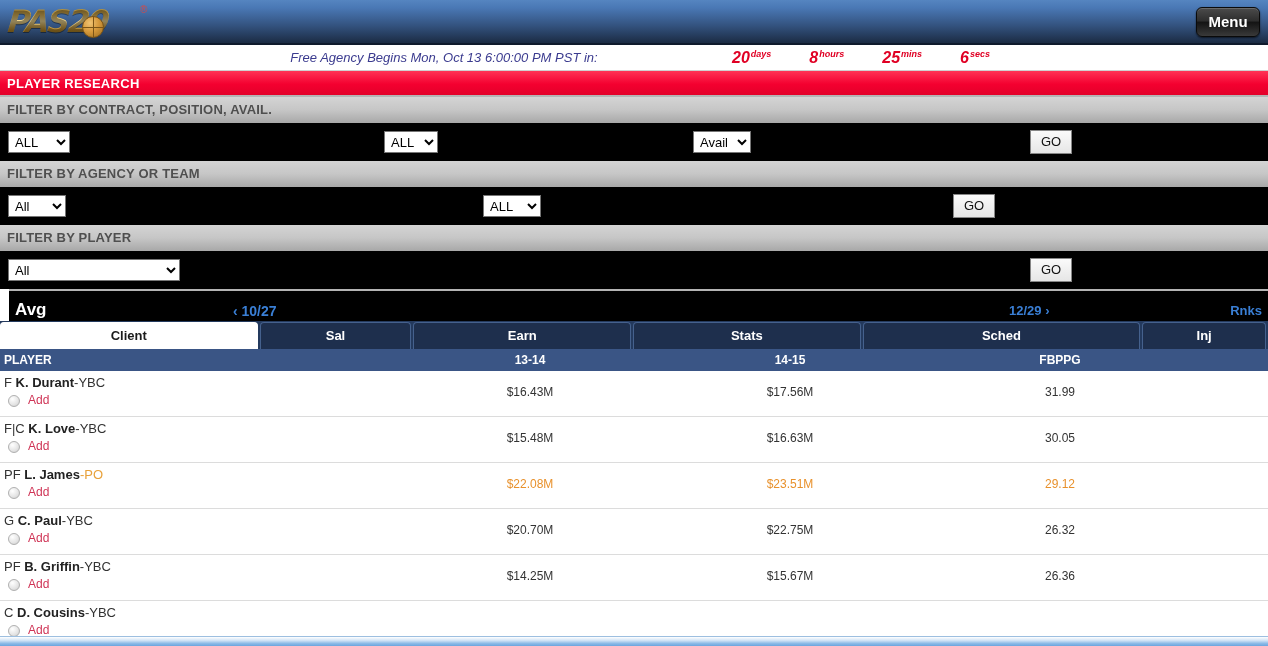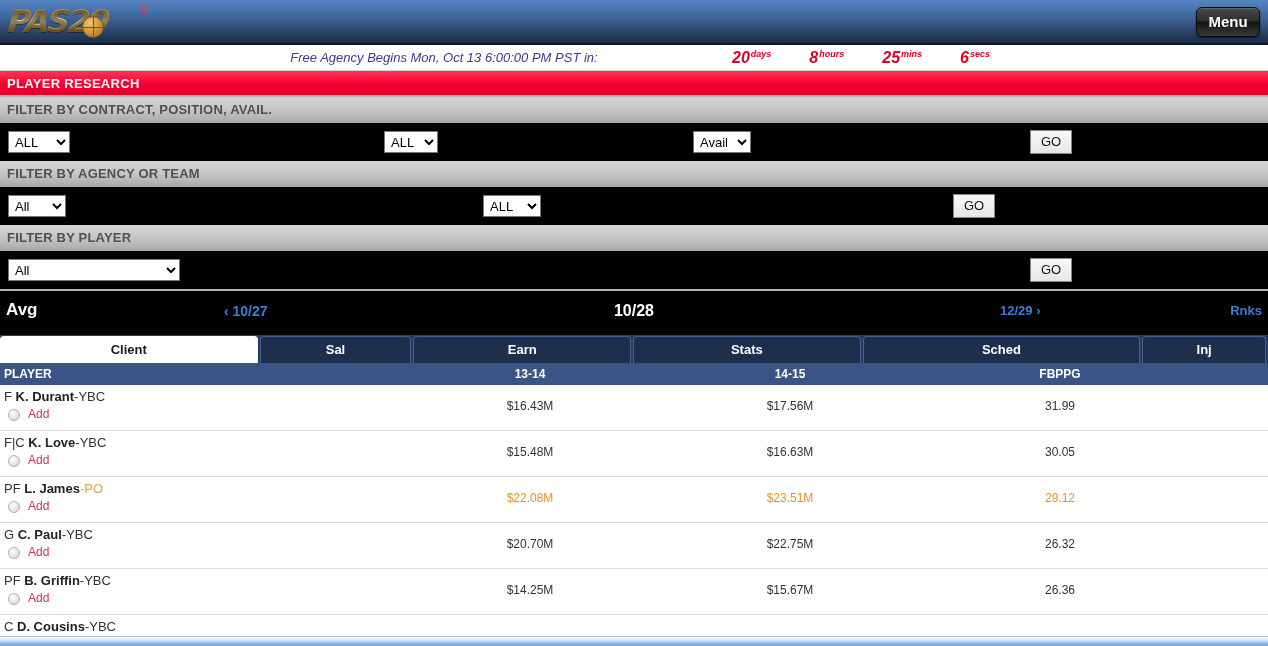--- a/index.html
+++ b/index.html
@@ -149,23 +149,24 @@
     font-size: 13px;
     color: #111111;
     text-align: center;
     line-height: 22px;
     cursor: pointer;
   }
 
   
   .datebar {
     position: relative;
-    height: 46px;
+    height: 32px;
     background: #000000;
     border-top: 2px solid #b4b4b4;
+    margin-left: 9px;
   }
   .datebar .avg {
     position: absolute;
     left: 6px; top: 9px;
     color: #ffffff;
     font-size: 17px;
     font-weight: bold;
   }
   .datebar .d-prev {
     position: absolute;
@@ -345,21 +346,20 @@
 <div class="filter-row">
   <select class="ui-select" style="left:8px; width:172px;">
     <option>All</option>
   </select>
   <div class="go-btn" style="left:1030px;">GO</div>
 </div>
 
 <div class="datebar">
   <div class="avg">Avg</div>
   <div class="d-prev">‹ 10/27</div>
-  <div class="d-cur">10/28</div>
   <div class="d-next">12/29 ›</div>
   <div class="d-rnks">Rnks</div>
 </div>
 
 <div class="tabbar">
     <div class="tab active" style="width: 258px;"><span>Client</span></div>
     <div class="tab" style="width: 152px;"><span>Sal</span></div>
     <div class="tab" style="width: 218px;"><span>Earn</span></div>
     <div class="tab" style="width: 228px;"><span>Stats</span></div>
     <div class="tab" style="width: 278px;"><span>Sched</span></div>

